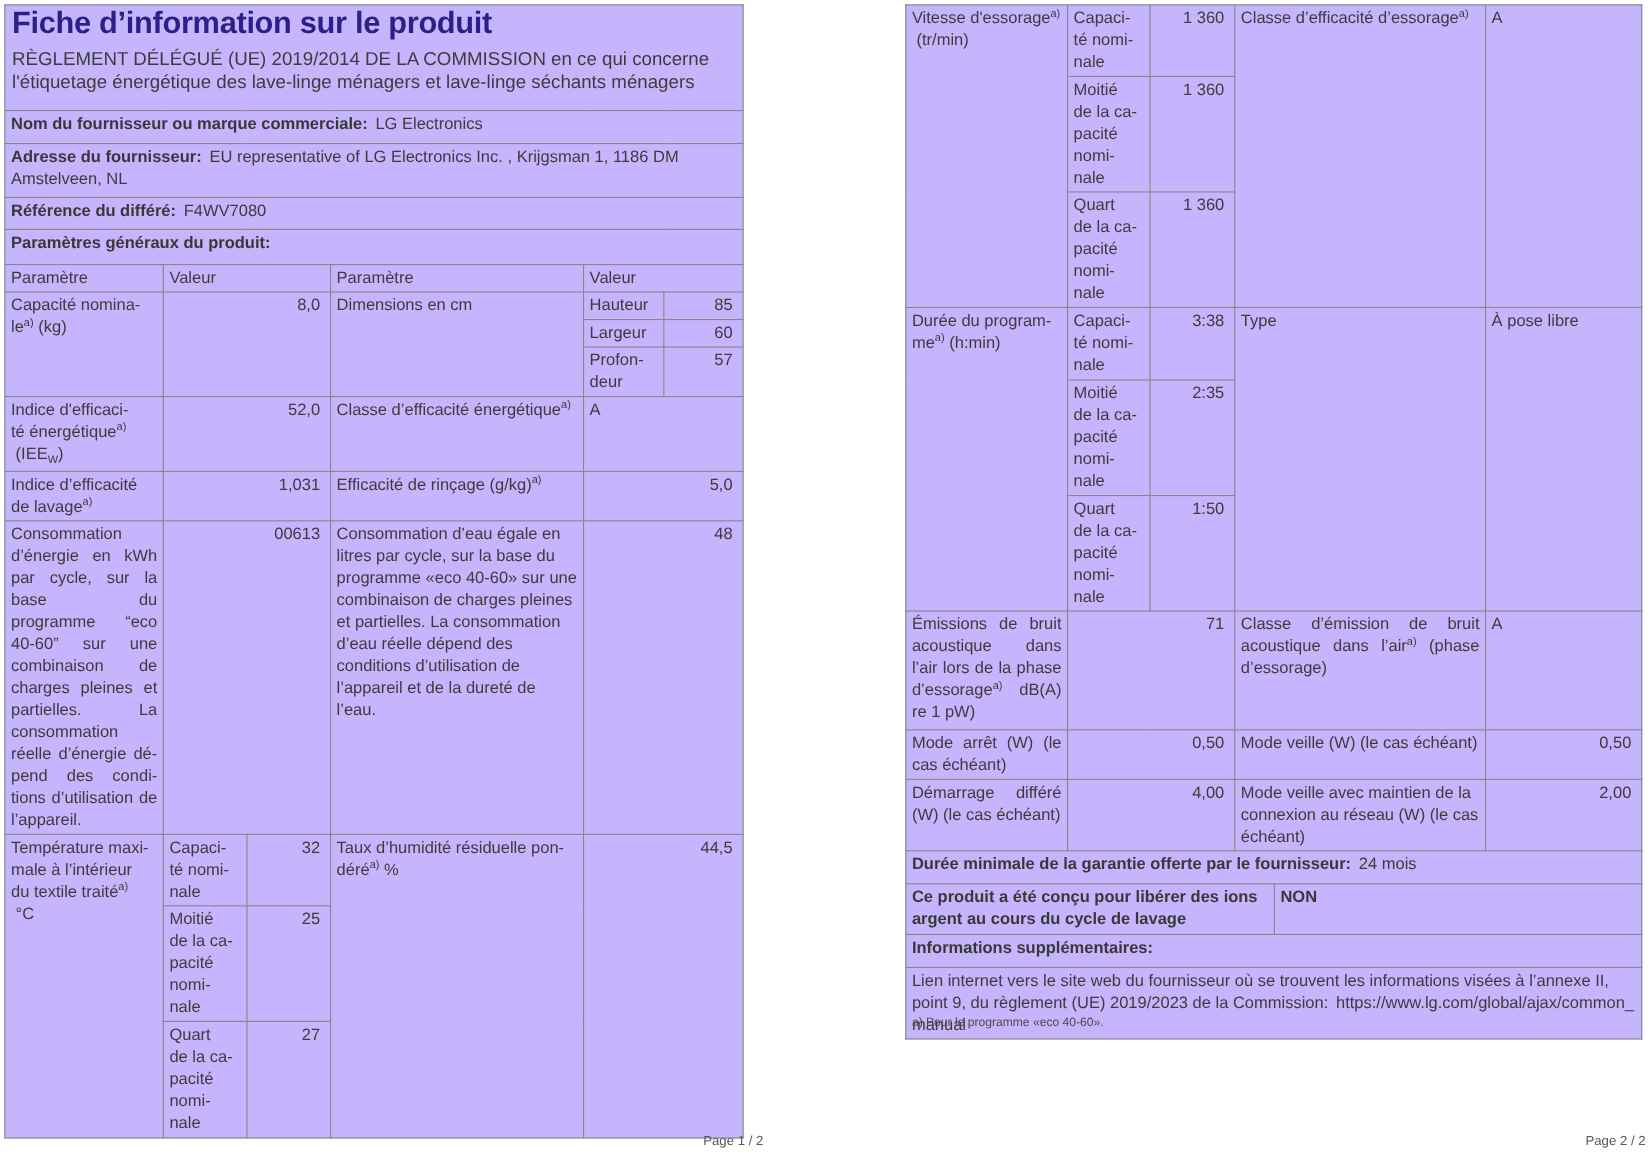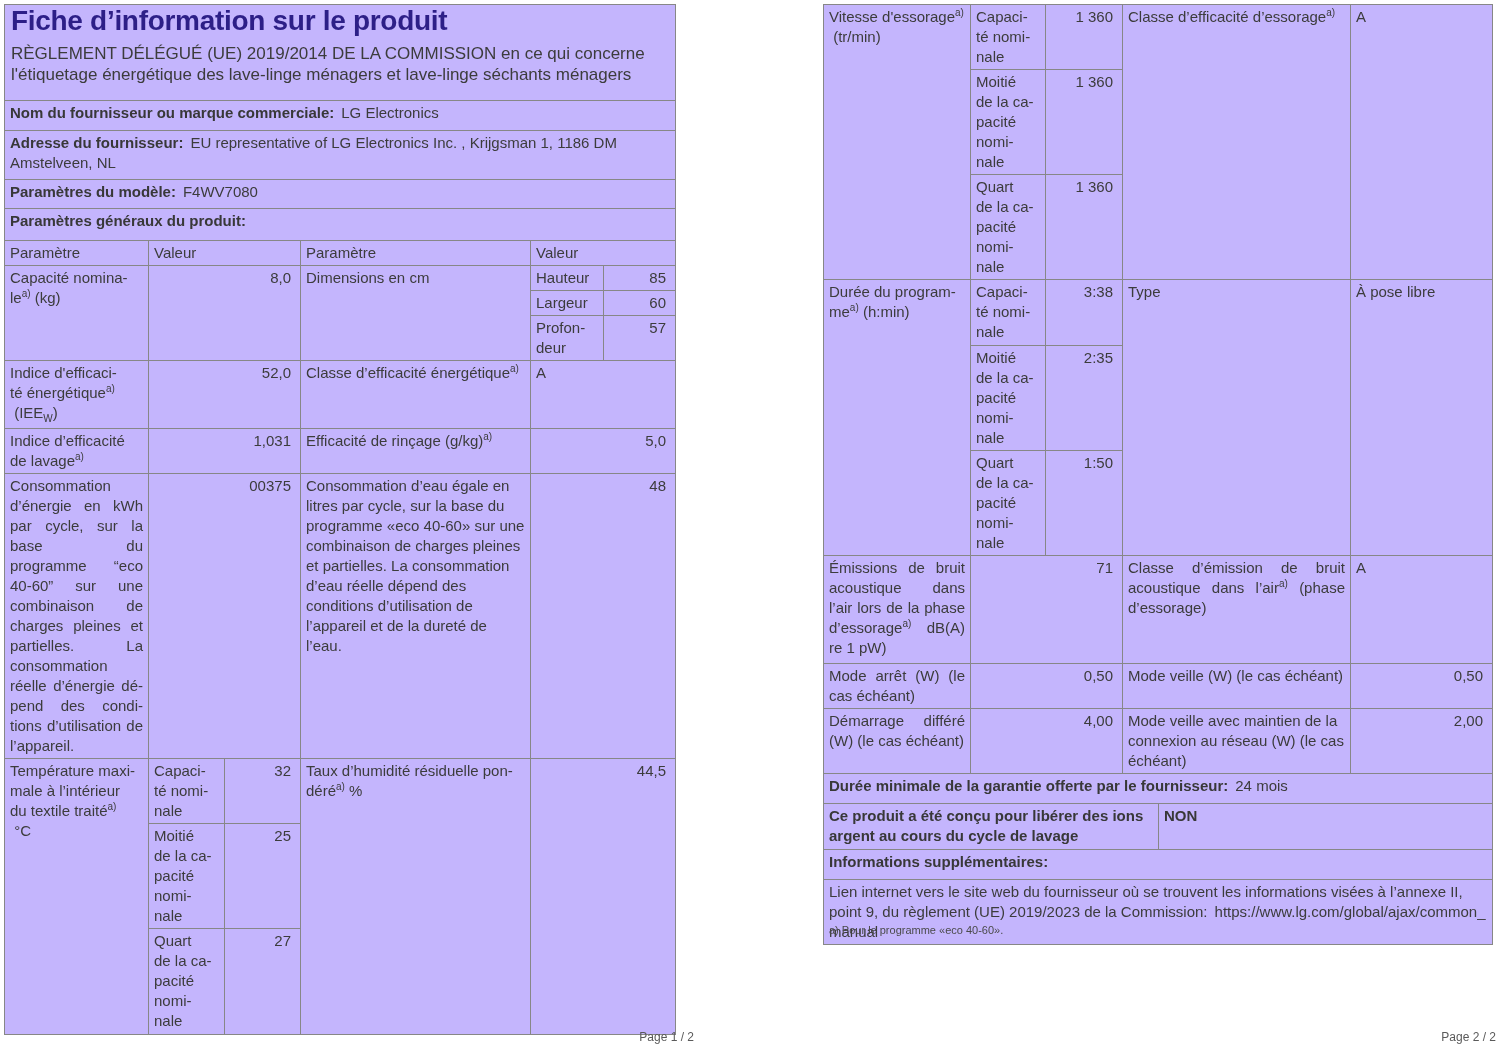--- a/index.html
+++ b/index.html
@@ -60,21 +60,21 @@
   </tr>
 
   <tr style="height:49px">
     <td colspan="6">
       <b>Adresse du fournisseur:</b><span class="inlineval">EU representative of LG Electronics Inc. , Krijgsman 1, 1186 DM Amstel­veen, NL</span>
     </td>
   </tr>
 
   <tr style="height:29px">
     <td colspan="6">
-      <b>Paramètres du modèle:</b><span class="inlineval">F4WV7080</span>
+      <b>Référence du différé:</b><span class="inlineval">F4WV7080</span>
     </td>
   </tr>
 
   <tr style="height:32px">
     <td colspan="6">
       <b>Paramètres généraux du produit:</b>
     </td>
   </tr>
 
   <tr style="height:23px">
@@ -114,21 +114,21 @@
   <tr style="height:43px">
     <td class="pl"><span>Indice d’efficacité
 de lavage</span><sup>a)</sup></td>
     <td colspan="2" class="num">1,031</td>
     <td><span>Efficacité de rinçage (g/kg)</span><sup>a)</sup></td>
     <td colspan="2" class="num">5,0</td>
   </tr>
 
   <tr style="height:282px">
     <td class="jt">Consommation d’énergie en kWh par cycle, sur la base du programme “eco 40-60” sur une combinaison de charges pleines et partielles. La consommation réelle d’énergie dé­pend des condi­tions d’utilisation de l’appareil.</td>
-    <td colspan="2" class="num">00375</td>
+    <td colspan="2" class="num">00613</td>
     <td>Consommation d’eau égale en litres par cycle, sur la base du programme «eco 40-60» sur une combinaison de charges pleines et partielles. La consommation d’eau réelle dé­pend des conditions d’utilisa­tion de l’appareil et de la dure­té de l’eau.</td>
     <td colspan="2" class="num">48</td>
   </tr>
 
   <tr style="height:63px">
     <td rowspan="3" class="pl"><span>Température maxi-
 male à l’intérieur
 du textile traité</span><sup>a)</sup><span>
 &nbsp;°C</span></td>
     <td class="pl">Capaci-

